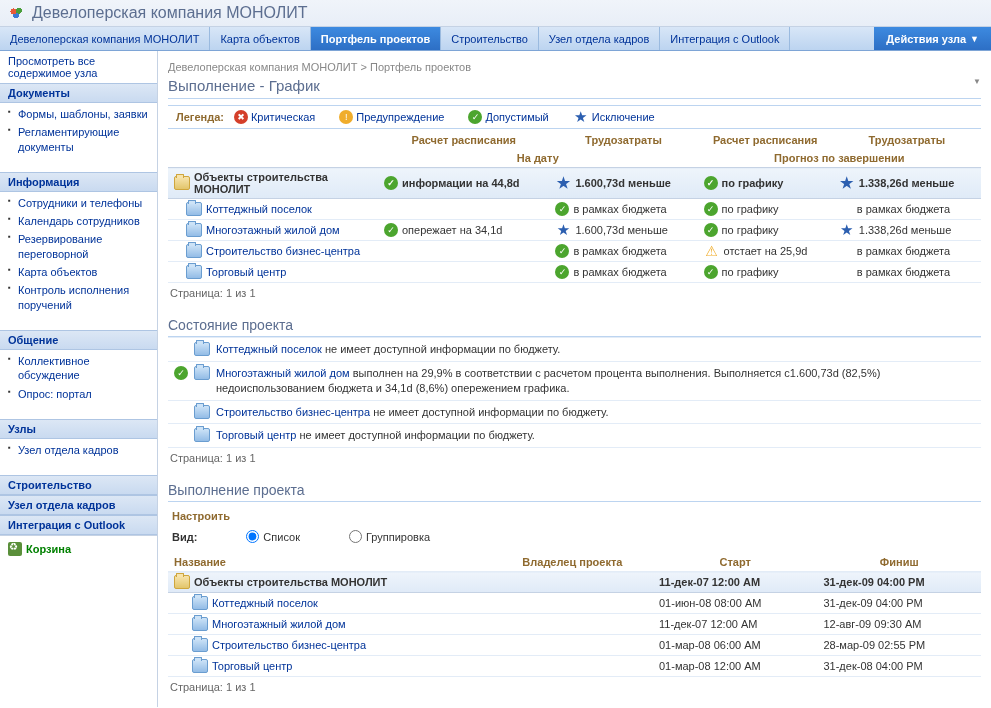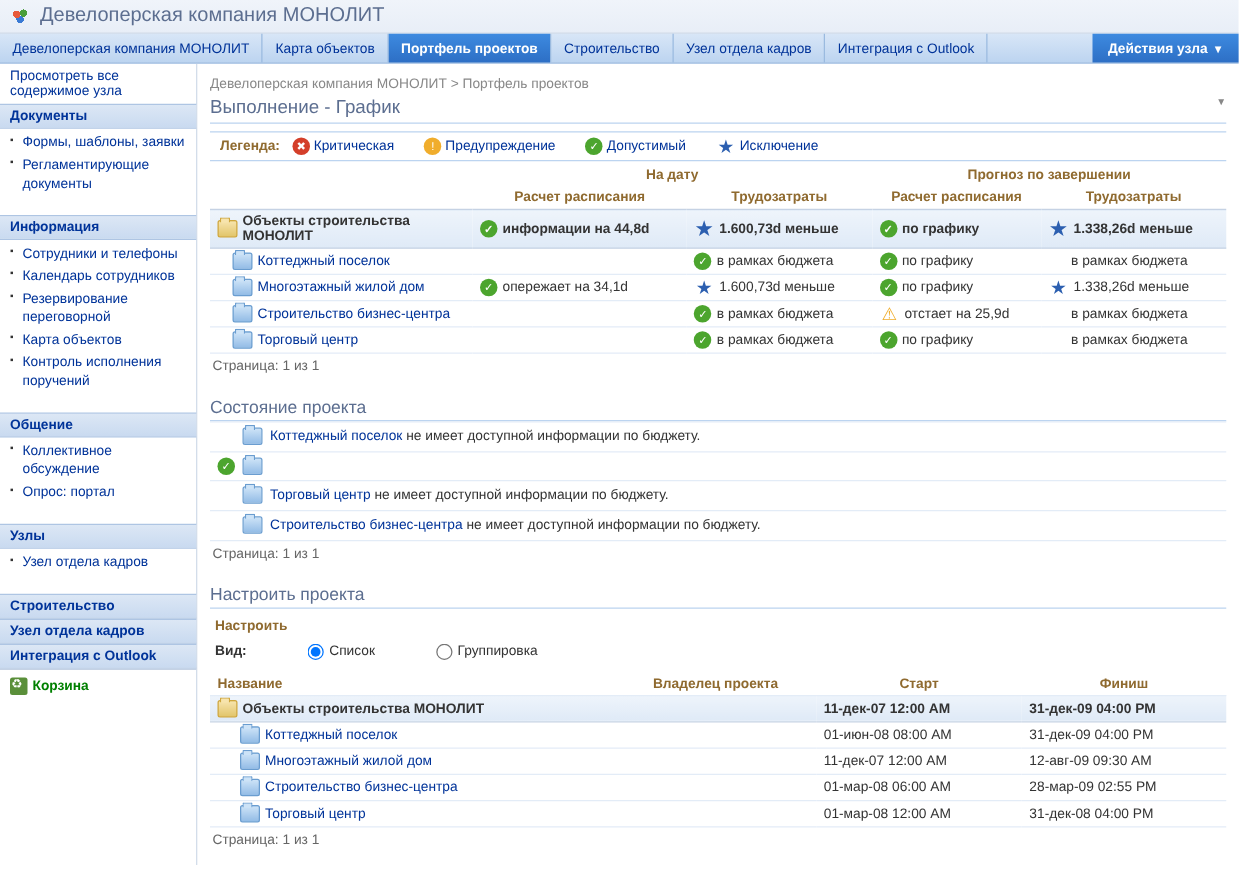--- a/index.html
+++ b/index.html
@@ -165,30 +165,30 @@
         </span>
         <span style="display: inline-flex; align-items: center; gap: 3px; margin-right: 14px;">
           <span class="icon star">★</span>
           <a>Исключение</a>
         </span>
       </div>
 
     <table class="grid">
       <thead>
         <tr>
-          <th style="width:210px"></th>
-          <th colspan="2" class="group">На дату</th>
-          <th colspan="2" class="group">Прогноз по завершении</th>
-        </tr>
-        <tr>
           <th></th>
           <th>Расчет расписания</th>
           <th>Трудозатраты</th>
           <th>Расчет расписания</th>
           <th>Трудозатраты</th>
+        </tr>
+        <tr>
+          <th style="width:210px"></th>
+          <th colspan="2" class="group">На дату</th>
+          <th colspan="2" class="group">Прогноз по завершении</th>
         </tr>
       </thead>
       <tbody id="grid-body">
           <tr class="cat">
             <td>
               <div class="cell">
                 <span class="icon folder"></span>
                 <span>Объекты строительства МОНОЛИТ</span>
               </div>
             </td>
@@ -337,35 +337,36 @@
     <div class="section-title">Состояние проекта</div>
     <div class="status-list" id="status-list">
         <div class="status-row">
           <span style="width: 14px;"></span>
           <span class="icon folder blue"></span>
           <div class="text"><a>Коттеджный поселок</a><span> не имеет доступной информации по бюджету.</span></div>
         </div>
         <div class="status-row">
           <span class="icon ok">✓</span>
           <span class="icon folder blue"></span>
+          <div class="text"><a>Многоэтажный жилой дом</a><span> выполнен на 29,9% в соответствии с расчетом процента выполнения. Выполняется с1.600,73d (82,5%) недоиспользованием бюджета и 34,1d (8,6%) опережением графика.</span></div>
+        </div>
+        <div class="status-row">
+          <span style="width: 14px;"></span>
+          <span class="icon folder blue"></span>
+          <div class="text"><a>Строительство бизнес-центра</a><span> не имеет доступной информации по бюджету.</span></div>
         </div>
         <div class="status-row">
           <span style="width: 14px;"></span>
           <span class="icon folder blue"></span>
           <div class="text"><a>Торговый центр</a><span> не имеет доступной информации по бюджету.</span></div>
         </div>
-        <div class="status-row">
-          <span style="width: 14px;"></span>
-          <span class="icon folder blue"></span>
-          <div class="text"><a>Строительство бизнес-центра</a><span> не имеет доступной информации по бюджету.</span></div>
-        </div>
       </div>
     <div class="pager">Страница: 1 из 1</div>
 
-    <div class="section-title">Настроить проекта</div>
+    <div class="section-title">Выполнение проекта</div>
     <div class="configure"><a>Настроить</a></div>
     <div class="view-row">
       <span class="lbl">Вид:</span>
       <label>
           <input type="radio" name="v" checked="" style=""> 
           <span>Список</span>
         </label>
       <label>
           <input type="radio" name="v" style=""> 
           <span>Группировка</span>

